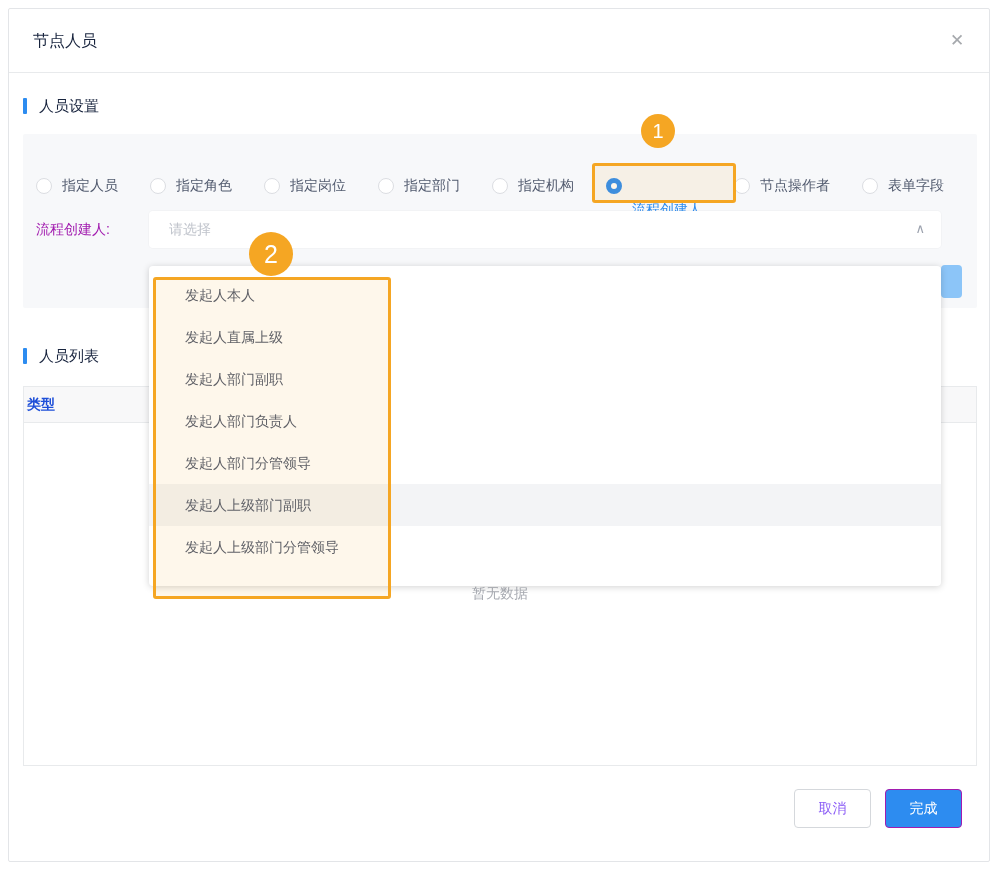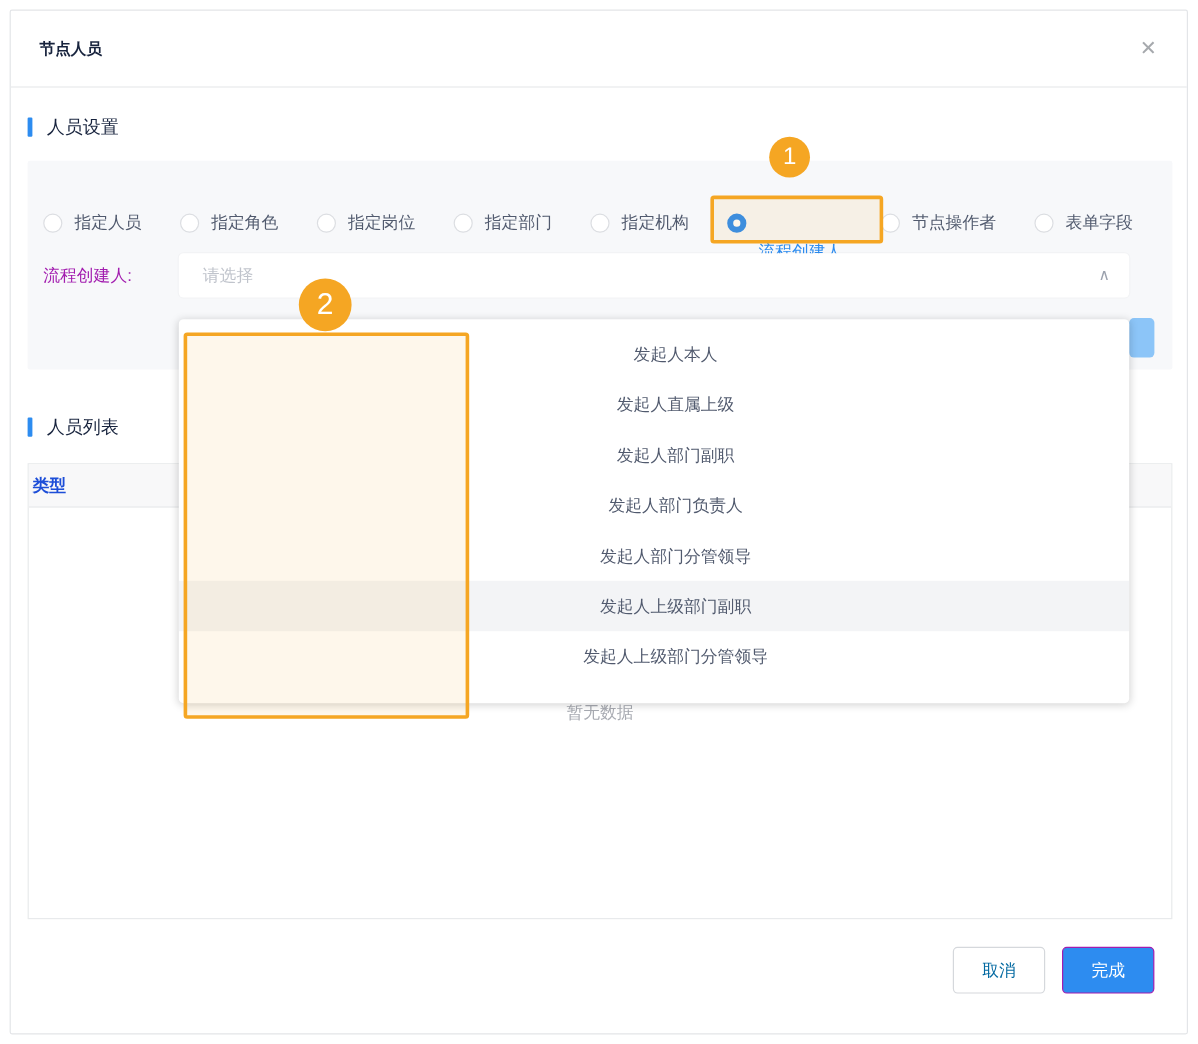--- a/index.html
+++ b/index.html
@@ -6,21 +6,21 @@
   html,body { width:998px; height:870px; background:#fff; font-family:"Liberation Sans","DejaVu Sans",sans-serif; }
   .stage { position:relative; width:998px; height:870px; background:#fff; overflow:hidden; }
 
   .modal { position:absolute; left:8px; top:8px; width:982px; height:854px;
            background:#fff; border:1px solid #e3e5e8; border-radius:2px; }
 
   
   .modal-header { position:absolute; left:0; top:0; width:100%; height:64px;
                   border-bottom:1px solid #e8eaec; }
   .dialog-title { position:absolute; left:24px; top:0; line-height:63px;
-                  font-size:13px; color:#17233d; font-weight:700; }
+                  font-size:16px; color:#17233d; font-weight:400; }
   .close-x { position:absolute; right:20px; top:20px; width:24px; height:24px;
              line-height:24px; text-align:center; font-size:17px; color:#a6a9ad; cursor:pointer; }
 
   
   .section-title { position:absolute; left:14px; display:flex; align-items:center; height:20px; }
   .section-bar { width:4px; height:16px; background:#2d8cf0; border-radius:1px; }
   .section-text { margin-left:12px; font-size:15px; color:#17233d; font-weight:500; }
   .st1 { top:87px; }
   .st2 { top:337px; }
 
@@ -52,29 +52,29 @@
   .thead { height:36px; background:#f8f8f9; border-bottom:1px solid #e8eaec;
            display:flex; align-items:center; }
   .th-cell { margin-left:3px; font-size:14px; font-weight:bold; color:#1d4ed8; }
   .tbody { height:342px; display:flex; align-items:center; justify-content:center; }
   .empty-text { font-size:14px; color:#a8abb2; }
 
   
   .btn { position:absolute; top:780px; width:77px; height:39px; border-radius:4px;
          font-size:14px; text-align:center; line-height:37px; cursor:pointer;
          font-family:inherit; }
-  .btn-cancel { left:785px; background:#fff; border:1px solid #d5d8dc; color:#0369a1; }
+  .btn-cancel { left:785px; background:#fff; border:1px solid #d5d8dc; color:#8b5cf6; }
   .btn-confirm { left:876px; background:#2d8cf0; border:1px solid #a21caf; color:#fff; }
 
   
   .dropdown { position:absolute; left:140px; top:257px; width:792px; height:320px;
               background:#fff; border-radius:4px; padding-top:8px; overflow:hidden;
               box-shadow:0 1px 7px rgba(0,0,0,0.18); z-index:10; }
   .dd-item { height:42px; line-height:42px; padding-left:36px; font-size:14px;
-             color:#515a6e; cursor:pointer; white-space:nowrap;text-align:center; }
+             color:#515a6e; cursor:pointer; white-space:nowrap; }
   .dd-item.hover { background:#f3f4f6; }
 
   
   .anno-box { position:absolute; border:3px solid #f5a623; border-radius:3px;
               background:rgba(245,166,35,0.09); z-index:20; pointer-events:none; }
   .box1 { left:583px; top:154px; width:144px; height:40px; }
   .box2 { left:144px; top:268px; width:238px; height:322px; }
   .badge { position:absolute; background:#f5a623; border-radius:50%; color:#fff;
            text-align:center; z-index:21; pointer-events:none; }
   .badge1 { left:632px; top:105px; width:34px; height:34px; line-height:34px; font-size:20px; }

